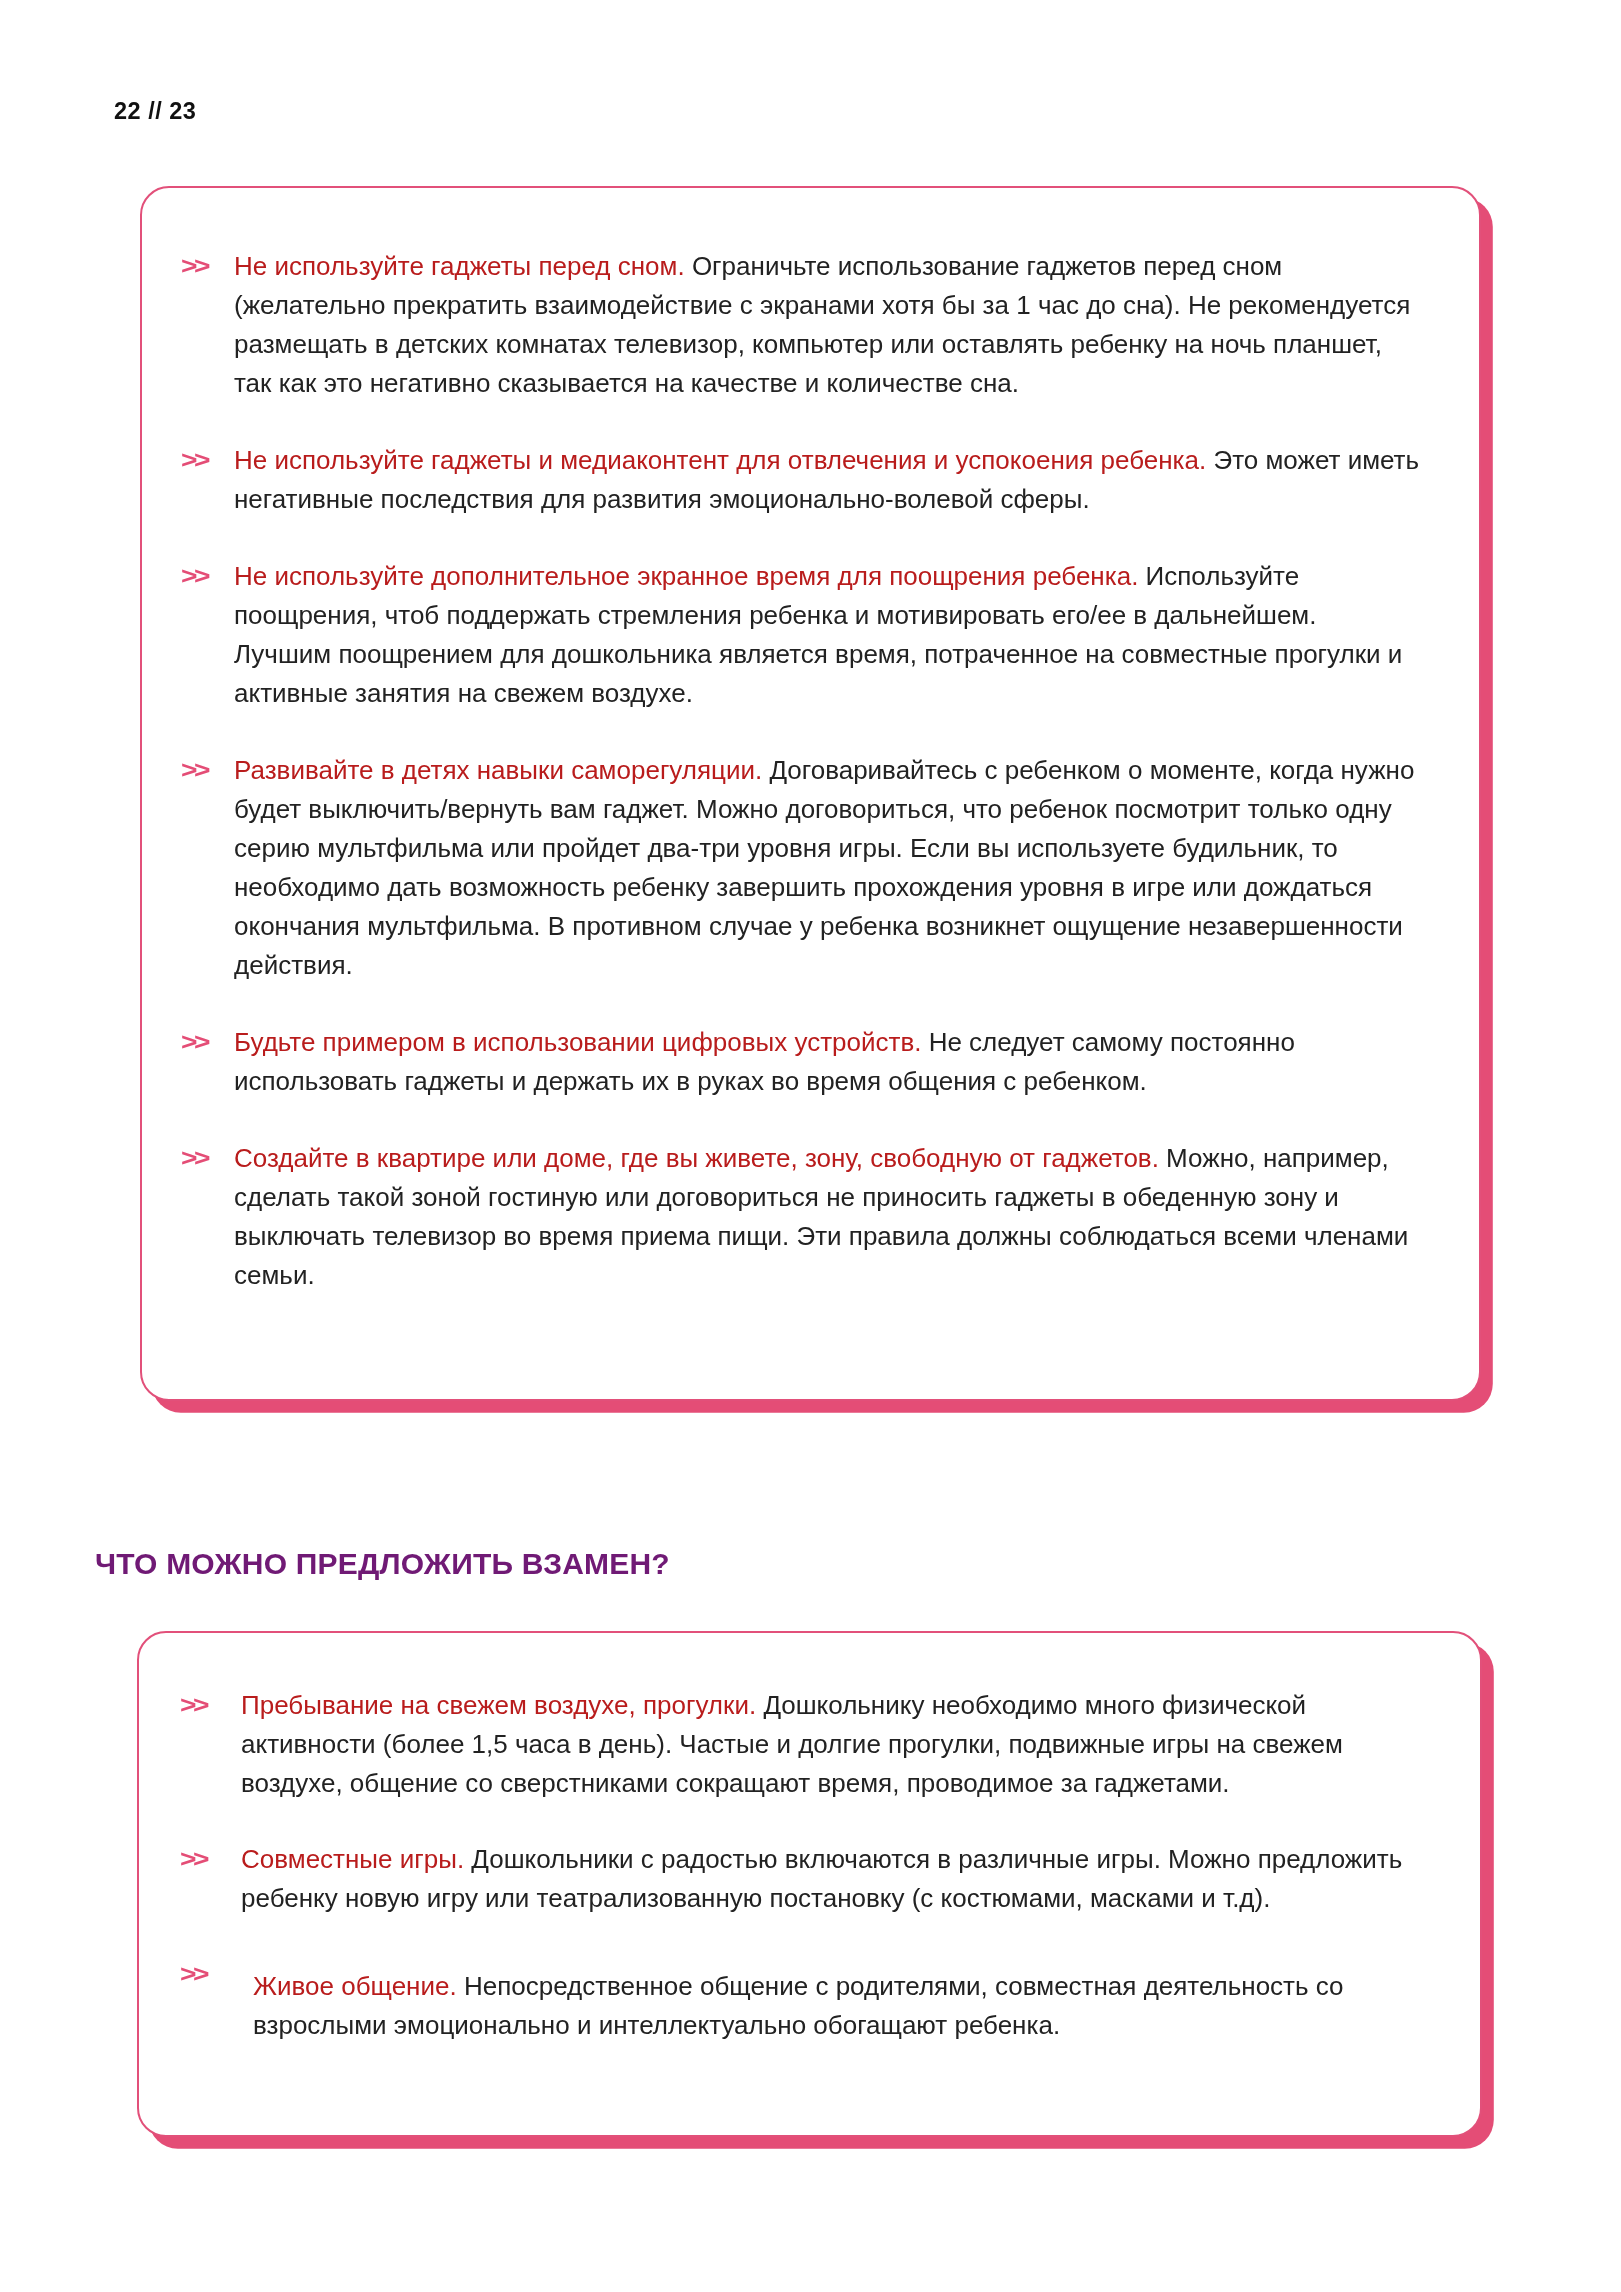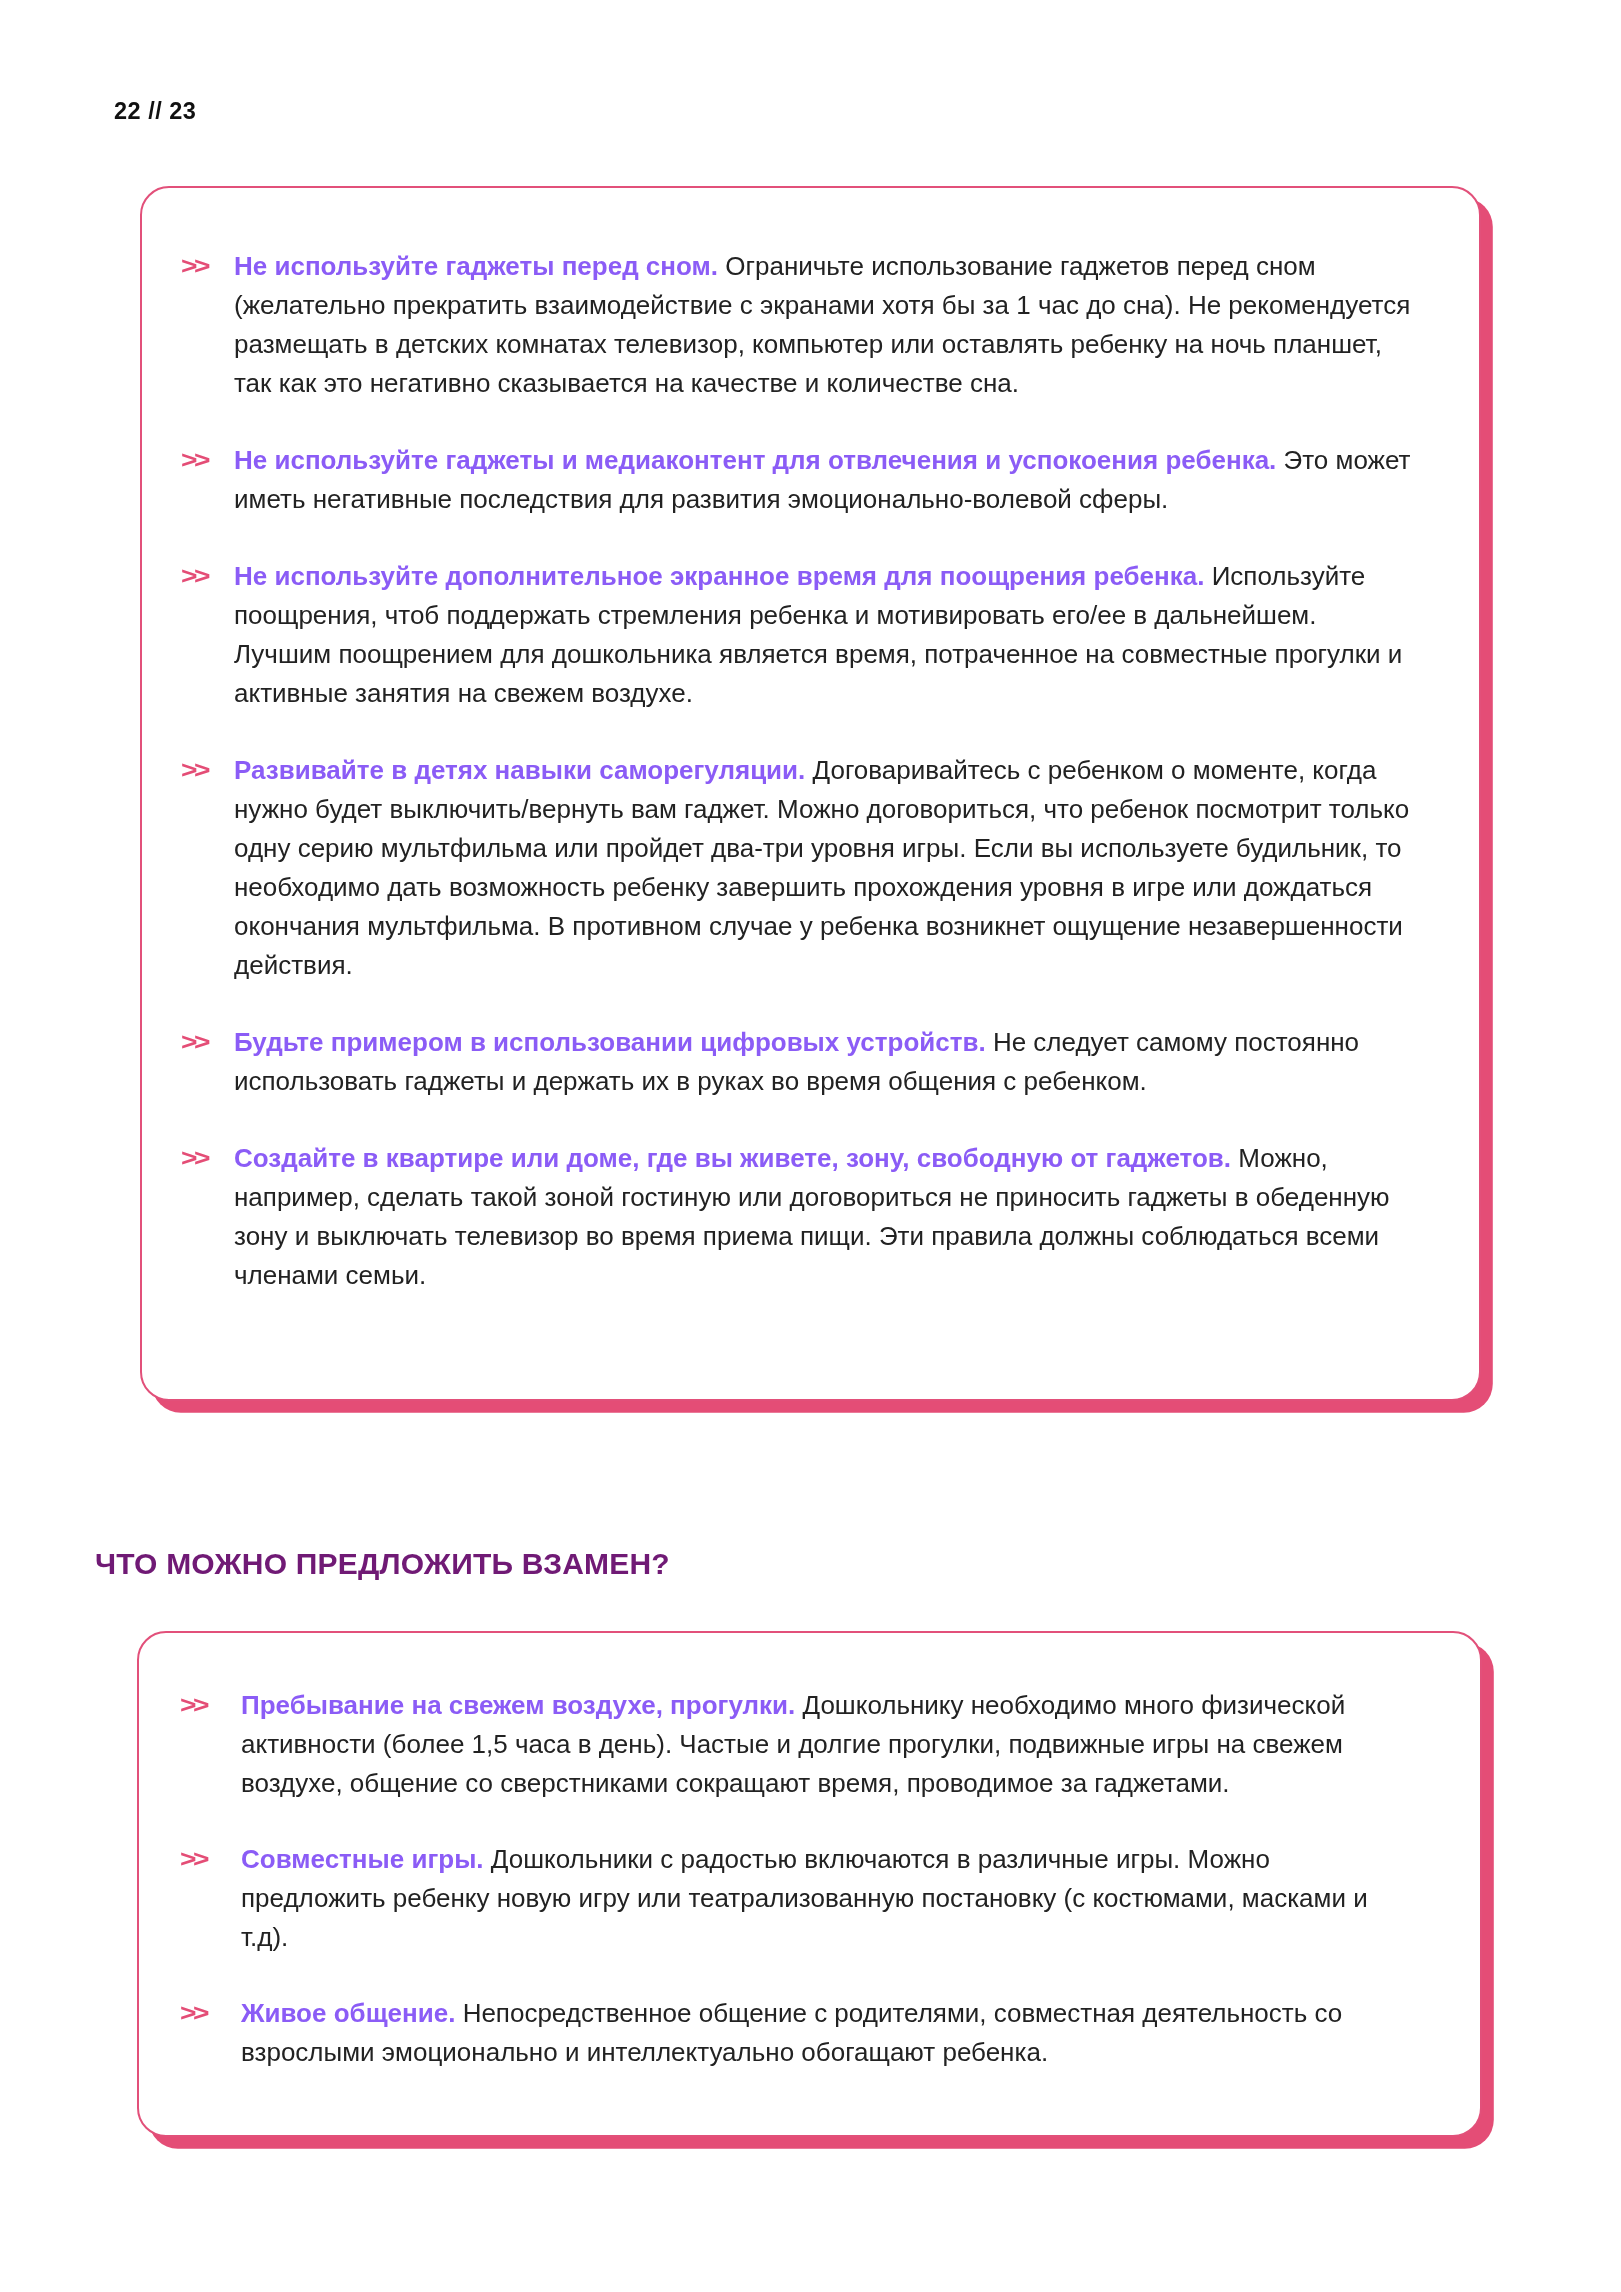--- a/index.html
+++ b/index.html
@@ -69,22 +69,22 @@
       transform-origin: left center;
     }
     .card-2 .chevron {
       width: 61px;
     }
     .item-text {
       flex: 1 1 auto;
       color: #222;
     }
     .item-title {
-      font-weight: bold;
-      color: #8b5cf6;
+      font-weight: normal;
+      color: #b91c1c;
     }
     .section-heading {
       position: absolute;
       left: 95px;
       top: 1547px;
       font-size: 30px;
       font-weight: bold;
       color: #701a75;
       margin: 0;
       letter-spacing: 0.2px;
@@ -128,16 +128,16 @@
   <div class="item">
     <span class="chevron">&gt;&gt;</span>
     <p class="item-text" style="margin:0"><span class="item-title">Пребывание на свежем воздухе, прогулки.</span><span> Дошкольнику необходимо много физической активности (более 1,5 часа в день). Частые и долгие прогулки, подвижные игры на свежем воздухе, общение со сверстниками сокращают время, проводимое за гаджетами.</span></p>
   </div>
   <div class="item">
     <span class="chevron">&gt;&gt;</span>
     <p class="item-text" style="margin:0"><span class="item-title">Совместные игры.</span><span> Дошкольники с радостью включаются в различные игры. Можно предложить ребенку новую игру или театрализованную постановку (с костюмами, масками и т.д).</span></p>
   </div>
   <div class="item">
     <span class="chevron">&gt;&gt;</span>
-    <p class="item-text" style="margin:0"><span class="item-title">Живое общение.</span><span> Непосредственное общение с родителями, совместная деятельность со взрослыми эмоционально и интеллектуально обогащают ребенка.</span></p>
+    <p class="item-text" style="margin:12px"><span class="item-title">Живое общение.</span><span> Непосредственное общение с родителями, совместная деятельность со взрослыми эмоционально и интеллектуально обогащают ребенка.</span></p>
   </div>
 </section>
 
 
 </body></html>

